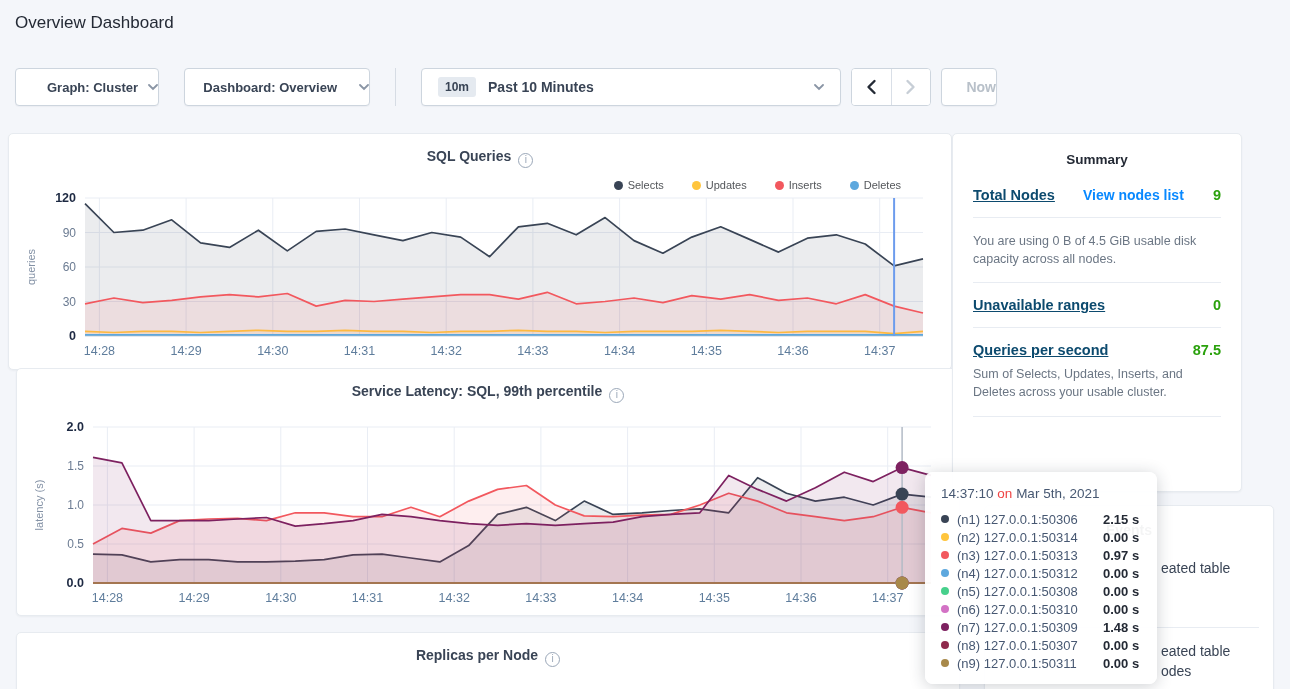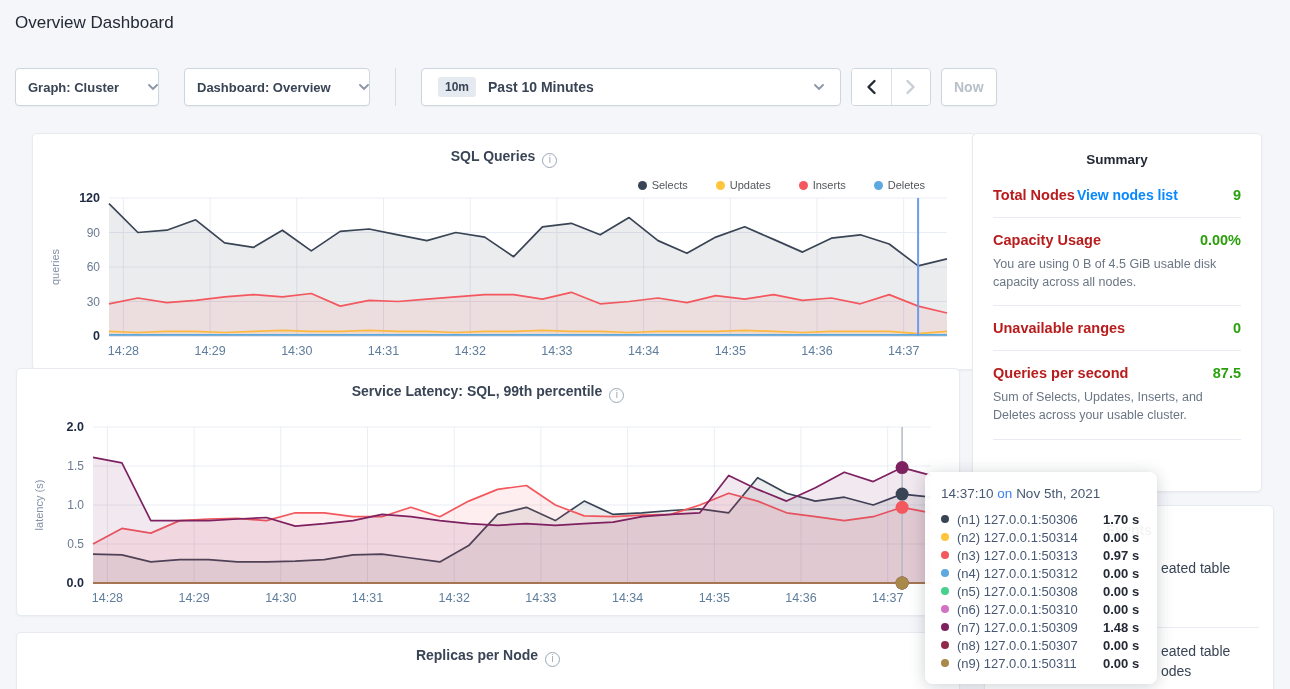--- a/index.html
+++ b/index.html
@@ -3,71 +3,71 @@
 <meta charset="utf-8">
 <style>
   * { box-sizing: border-box; margin: 0; padding: 0; }
   body { margin:0; background:#f4f6fa; font-family:"Liberation Sans", sans-serif; }
   .page { position:relative; width:1290px; height:689px; overflow:hidden; background:#f4f6fa; color:#242a35; }
 
   .page-title { position:absolute; left:15px; top:13px; font-size:17px; font-weight:500; color:#242a35; }
 
   
   .btn { position:absolute; top:68px; height:38px; background:#fff; border:1px solid #cdd5de; border-radius:4px;
-         display:flex; align-items:center; justify-content:space-between; font-size:13px; font-weight:700; color:#394455;
+         display:flex; align-items:center; justify-content:flex-end; font-size:13px; font-weight:700; color:#394455;
          cursor:pointer; box-shadow:0 1px 1px rgba(46,58,77,.04);padding-left:12px; }
   .dd1 { left:15px;  width:144px; gap:10px; }
   .dd2 { left:184px; width:186px; gap:22px; }
   .vdiv { position:absolute; left:395px; top:68px; width:1px; height:38px; background:#d6dce4; }
   .timesel { left:421px; width:420px; justify-content:flex-end; padding:0 16px; font-size:14px; }
   .badge { background:#e5eaf0; color:#394455; font-size:12px; font-weight:700; border-radius:3px; padding:3px 7px; margin-right:12px; }
   .timesel .chev { margin-left:auto; }
   .pager { position:absolute; left:851px; top:68px; width:80px; height:38px; display:flex; background:#fff;
            border:1px solid #cdd5de; border-radius:4px; overflow:hidden; }
   .pager button { flex:1; background:#fff; border:none; display:flex; align-items:center; justify-content:center; cursor:pointer; }
   .pager button + button { border-left:1px solid #d9dfe7; }
   .nowbtn { left:941px; width:56px; font-size:14px; color:#b8c0c9; cursor:default; }
 
   
   .card { position:absolute; background:#fff; border:1px solid #e7ebf0; border-radius:5px; box-shadow:0 1px 2px rgba(46,58,77,.05); }
-  .card-sql      { left:32px; top:133px; width:944px; height:237px; }
+  .card-sql      { left:8px; top:133px; width:944px; height:237px; }
   .card-latency  { left:16px; top:368px; width:944px; height:248px; }
   .card-replicas { left:16px; top:632px; width:944px; height:140px; }
-  .card-summary  { left:972px; top:133px; width:290px; height:359px; padding:14px 20px; }
+  .card-summary  { left:952px; top:133px; width:290px; height:359px; padding:14px 20px; }
   .card-events   { left:984px; top:505px; width:290px; height:230px; }
 
   .chart-title { text-align:center; font-size:14px; font-weight:700; color:#394455; padding-top:14px; }
   .info-i { display:inline-block; width:15px; height:15px; border:1.5px solid #9aa7b8; border-radius:50%;
             color:#9aa7b8; font-size:10px; font-weight:400; line-height:12px; text-align:center; margin-left:7px; vertical-align:-2px; }
   .legend { position:absolute; top:45px; right:50px; display:flex; gap:28px; font-size:11px; color:#53565a; }
   .lg-item { display:flex; align-items:center; cursor:pointer; }
   .lg-dot { width:9px; height:9px; border-radius:50%; display:inline-block; margin-right:5px; }
   .chart-box { position:absolute; left:12px; right:12px; }
   #chart-0 { top:56px; height:172px; }
   #chart-1 { top:50px; height:190px; }
 
   
   .sum-head { text-align:center; font-size:13.5px; font-weight:700; color:#242a35; margin:4px 0 20px; }
   .srow { display:flex; align-items:baseline; font-size:14.5px; font-weight:700; }
-  .slabel { color:#b91c1c; }
-  .slink { color:#0788ff; margin-left:2px; font-size:14px; cursor:pointer; }
+  .slabel { color:#0c4a6e;text-decoration:underline; }
+  .slink { color:#0788ff; margin-left:28px; font-size:14px; cursor:pointer; }
   .sval { margin-left:auto; color:#2aa10c; }
   .scap { font-size:12.5px; color:#6b7684; font-weight:400; line-height:1.45; margin-top:7px; }
   .sdiv { border:none; border-top:1px solid #e8ecf2; margin:14px 0; }
 
   
   .ev-head { text-align:center; font-size:14px; font-weight:700; color:#242a35; padding-top:16px; }
   .ev-frag { position:absolute; left:176px; font-size:14px; color:#394455; }
   .ev-div { position:absolute; left:16px; right:14px; top:121px; border-top:1px solid #e8ecf2; }
 
   
   .tooltip { position:absolute; left:925px; top:472px; width:232px; background:rgba(255,255,255,.95);
              border-radius:8px; box-shadow:0 2px 16px rgba(31,41,55,.22); padding:14px 14px 12px; z-index:20; }
   .tt-head { font-size:13.5px; color:#475872; margin:0 0 9px 2px; }
-  .tt-on { color:#3b82f6; }
+  .tt-on { color:#ef4444; }
   .tt-row { display:flex; align-items:center; height:18px; font-size:13px; color:#475872; }
   .tt-dot { width:8px; height:8px; border-radius:50%; margin:0 8px 0 2px; flex:none; }
   .tt-label { width:146px; }
   .tt-val { font-weight:700; color:#242a35; }
 </style>
 </head>
 <body>
 
 <div class="page">
 
@@ -235,24 +235,20 @@
   </div>
 
   <div class="card card-summary">
     <div class="sum-head">Summary</div>
     <div class="srow">
       <span class="slabel">Total Nodes</span>
       <span class="slink">View nodes list</span>
       <span class="sval">9</span>
     </div>
     <hr class="sdiv">
-    <div class="srow">
-      <span class="slabel">Capacity Usage</span>
-      <span class="sval">0.00%</span>
-    </div>
     <div class="scap">You are using 0 B of 4.5 GiB usable disk capacity across all nodes.</div>
     <hr class="sdiv">
     <div class="srow">
       <span class="slabel">Unavailable ranges</span>
       <span class="sval">0</span>
     </div>
     <hr class="sdiv">
     <div class="srow">
       <span class="slabel">Queries per second</span>
       <span class="sval">87.5</span>
@@ -266,27 +262,27 @@
     <div class="ev-frag" style="top:54px">eated table</div>
     <div class="ev-div"></div>
     <div class="ev-frag" style="top:137px">eated table</div>
     <div class="ev-frag" style="top:157px">odes</div>
   </div>
 
   <div class="tooltip">
     <div class="tt-head">
       <span>14:37:10</span>
       <span class="tt-on">on</span>
-      <span>Nov 5th, 2021</span>
+      <span>Mar 5th, 2021</span>
     </div>
     <div id="tt-rows">
         <div class="tt-row">
           <span class="tt-dot" style="background:#394455"></span>
           <span class="tt-label">(n1) 127.0.0.1:50306</span>
-          <span class="tt-val">1.70 s</span>
+          <span class="tt-val">2.15 s</span>
         </div>
         <div class="tt-row">
           <span class="tt-dot" style="background:#ffc53d"></span>
           <span class="tt-label">(n2) 127.0.0.1:50314</span>
           <span class="tt-val">0.00 s</span>
         </div>
         <div class="tt-row">
           <span class="tt-dot" style="background:#f2585e"></span>
           <span class="tt-label">(n3) 127.0.0.1:50313</span>
           <span class="tt-val">0.97 s</span>

